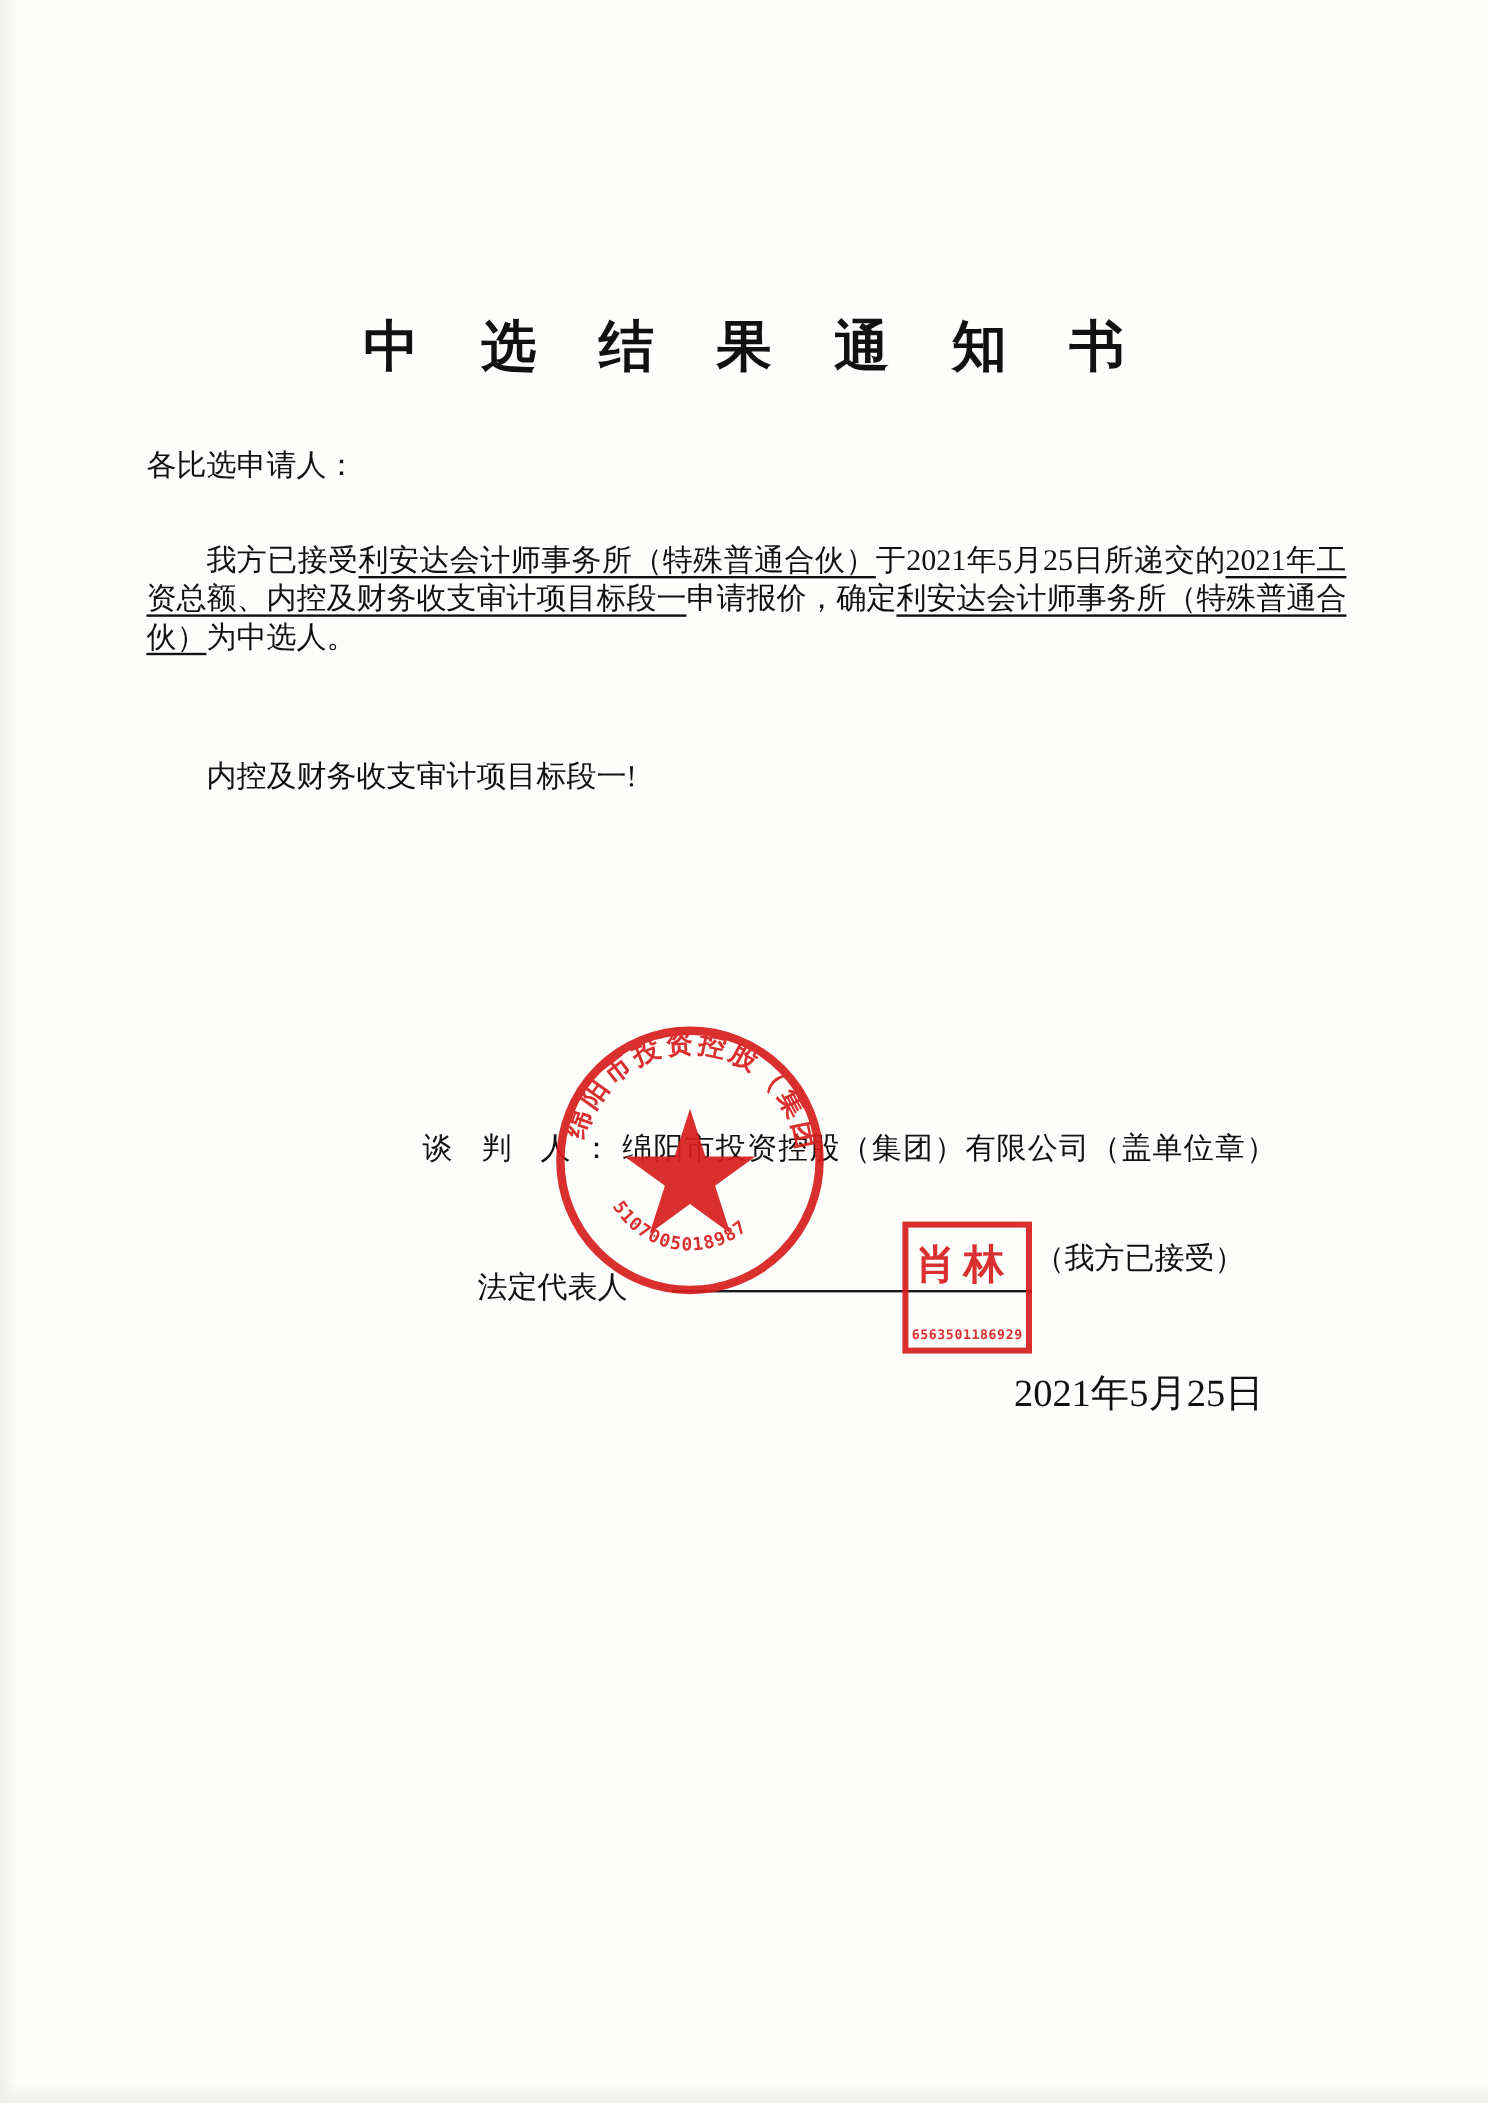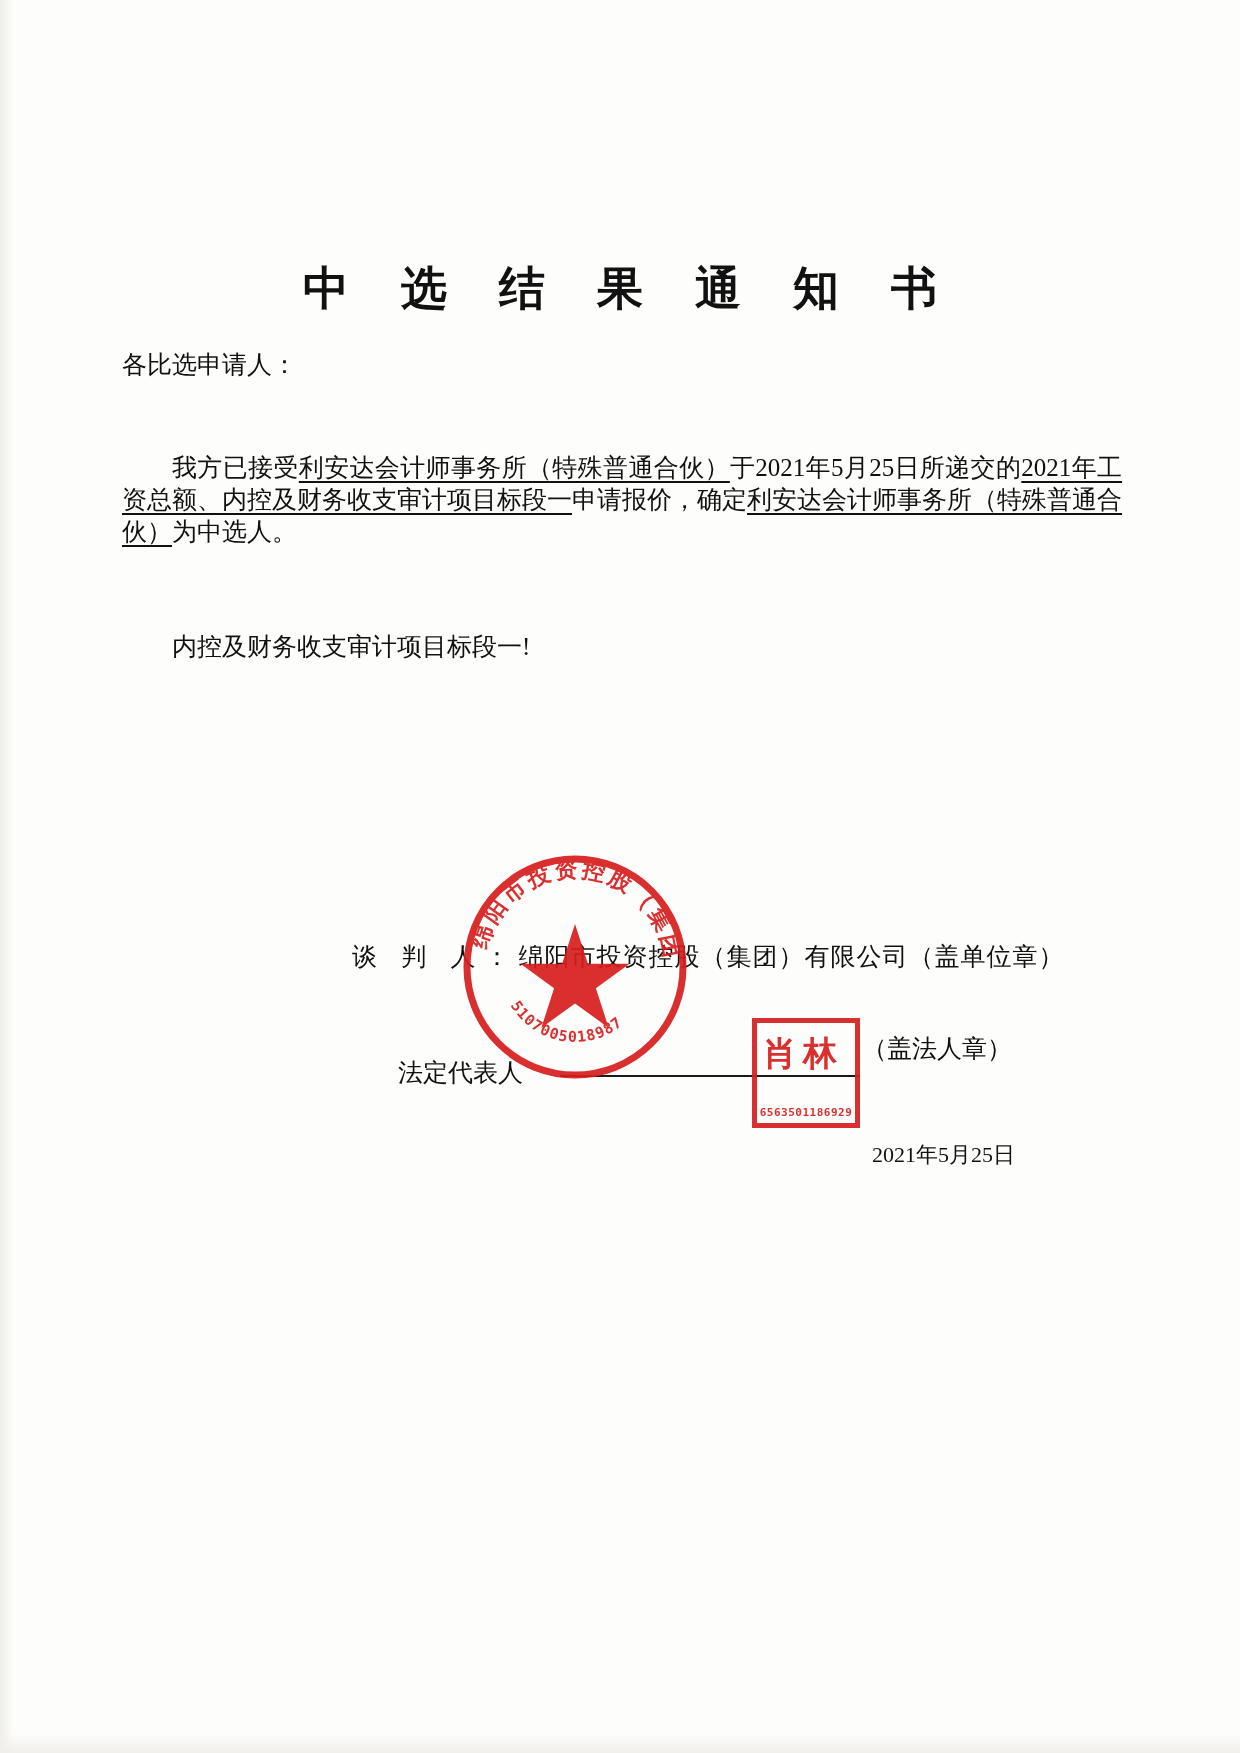--- a/index.html
+++ b/index.html
@@ -34,21 +34,21 @@
     text-align: center;
     font-size: 46px;
     font-weight: bold;
     letter-spacing: 18px;
     text-indent: 18px;
     font-family: "DejaVu Serif", "Liberation Serif", serif;
   }
 
   .salutation {
     position: absolute;
-    top: 348px;
+    top: 371px;
     left: 122px;
     font-size: 25px;
   }
 
   .body-block {
     position: absolute;
     top: 452px;
     left: 122px;
     width: 1000px;
     font-size: 25px;
@@ -109,22 +109,21 @@
   .seal-note-legal {
     position: absolute;
     left: 862px;
     top: 1032px;
     font-size: 25px;
   }
   .doc-date {
     position: absolute;
     left: 845px;
     top: 1140px;
-    font-size: 22px;
-    margin-left: 27px;
+    font-size: 32px;
   }
 
   
   .seal-round {
     position: absolute;
     left: 460px;
     top: 852px;
     width: 230px;
     height: 230px;
     pointer-events: none;
@@ -182,21 +181,21 @@
   <div class="thanks">内控及财务收支审计项目标段一!</div>
 
   <div class="sign-block">
     <div class="sign-row">
       <div class="negotiator"><span class="lbl">谈 判 人：</span><span>绵阳市投资控股（集团）有限公司</span><span>（盖单位章）</span></div>
     </div>
     <div class="legalrep">法定代表人</div>
   </div>
 
   <div class="legal-line"></div>
-  <div class="seal-note-legal">（盖法人章）</div>
+  <div class="seal-note-legal">（我方已接受）</div>
   <div class="doc-date">2021年5月25日</div>
 
   <div class="seal-round">
     <svg width="230" height="230" viewBox="0 0 230 230" xmlns="http://www.w3.org/2000/svg">
       <defs>
         <path id="arcpath" d="M 25,115 A 90,90 0 1 1 205,115" fill="none"></path>
         <path id="arcpath2" d="M 40,115 A 75,75 0 0 0 190,115" fill="none"></path>
       </defs>
       <circle cx="115" cy="115" r="108" fill="none" stroke="#d81e1e" stroke-width="7"></circle>
       <text font-family="DejaVu Serif, serif" font-size="23" font-weight="bold" fill="#d81e1e" letter-spacing="3">

